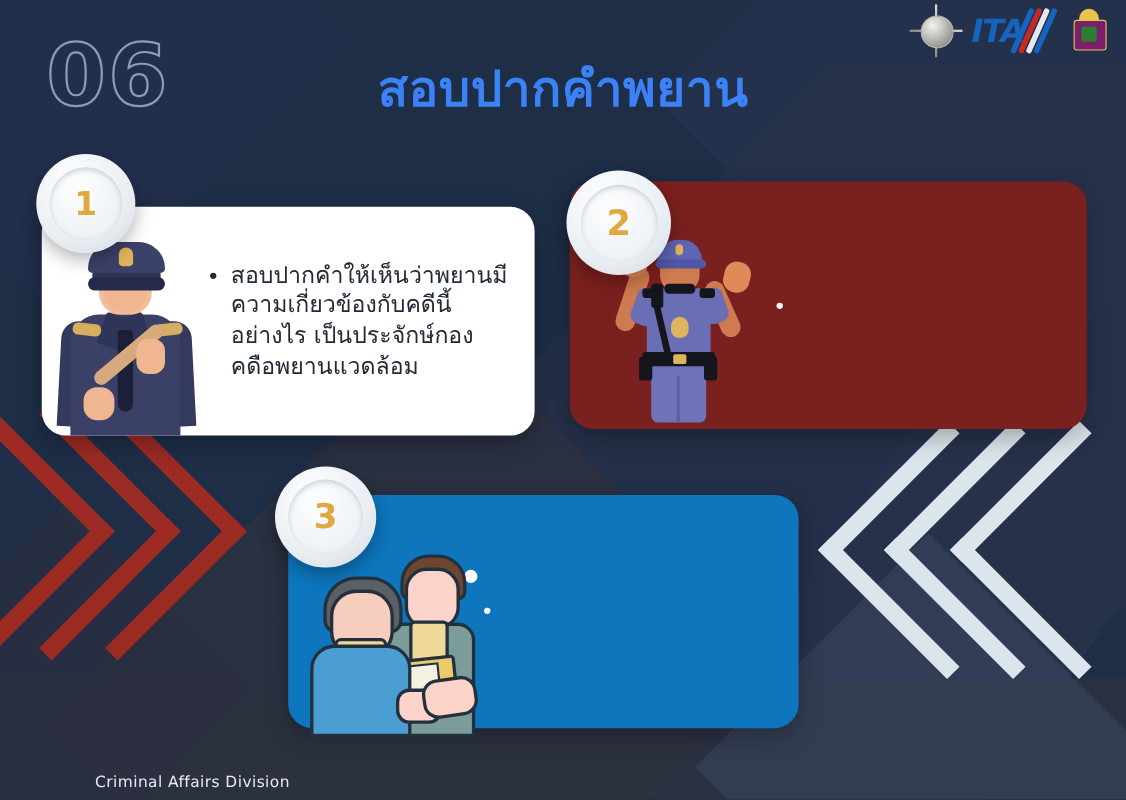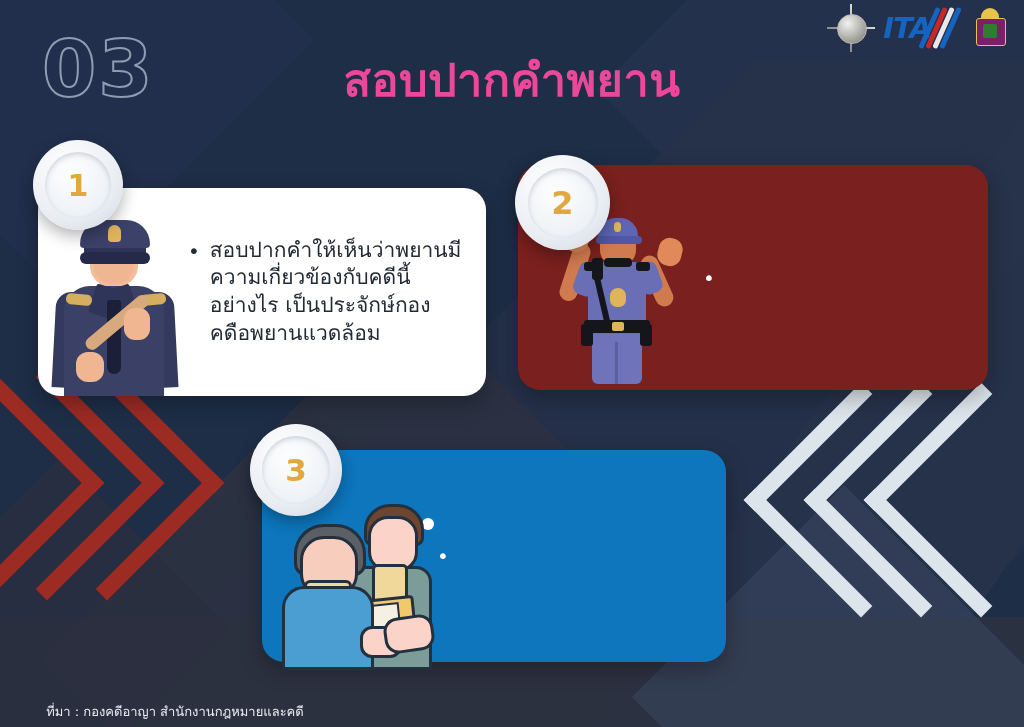--- a/index.html
+++ b/index.html
@@ -65,21 +65,21 @@
   #numeral{
     position:absolute;left:42px;top:30px;
     font-size:78px;font-weight:700;letter-spacing:2px;
     color:transparent;
     -webkit-text-stroke:2px #8f9bb0;
     font-family:"DejaVu Sans","Liberation Sans",sans-serif;
     line-height:1;
   }
   #title{
     position:absolute;left:0;right:0;top:44px;text-align:center;
-    color:#ec4899;font-size:45px;font-weight:700;letter-spacing:.5px;
+    color:#3b82f6;font-size:45px;font-weight:700;letter-spacing:.5px;
   }
 
   
   #logos{
     position:absolute;right:16px;top:6px;display:flex;align-items:center;gap:10px;
   }
   .logo-police{
     width:44px;height:44px;position:relative;
   }
   .logo-police .orb{
@@ -260,21 +260,21 @@
       <span class="chev" style="left:120px;top:0px;"></span>
     </div>
 
     <div id="chevRight" class="chev-wrap chev-white">
       <span class="chev" style="right:0px;top:0px;"></span>
       <span class="chev" style="right:60px;top:0px;"></span>
       <span class="chev" style="right:120px;top:0px;"></span>
     </div>
   </div>
 
-  <div id="numeral">03</div>
+  <div id="numeral">06</div>
   <div id="title">สอบปากคำพยาน</div>
 
   <div id="logos">
     <span class="logo-police">
       <i class="spike"></i>
         <i class="spike s2"></i>
         <i class="orb"></i>
     </span>
     <span class="logo-ita">
       <span class="ita-text">ITA</span>
@@ -381,16 +381,16 @@
     </div>
     <div class="card-text">
       <span class="bullet">•</span>
     </div>
   </div>
   <div id="badge3" class="badge">
     <span class="inner">3</span>
   </div>
 
   <div id="footer">
-    <div class="th">ที่มา : กองคดีอาญา สำนักงานกฎหมายและคดี</div>
+    <div class="en">Criminal Affairs Division</div>
   </div>
 
 </div>
 
 </body></html>

